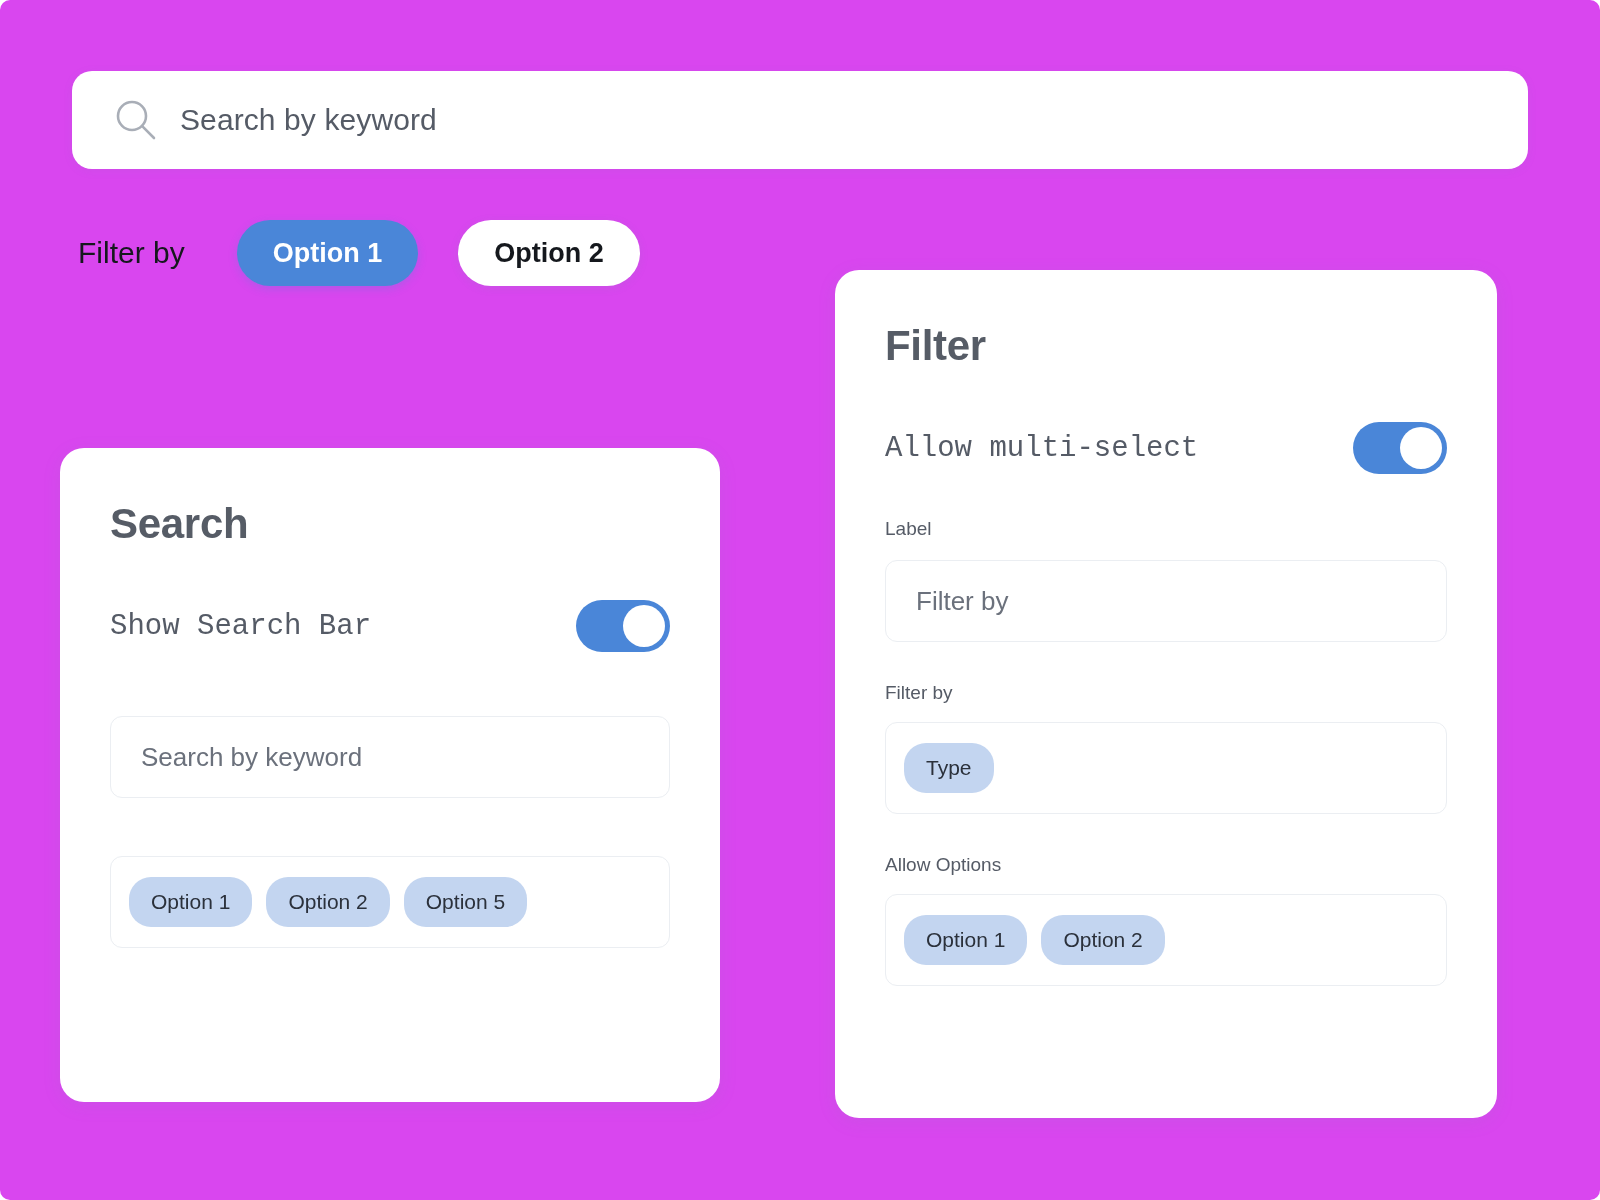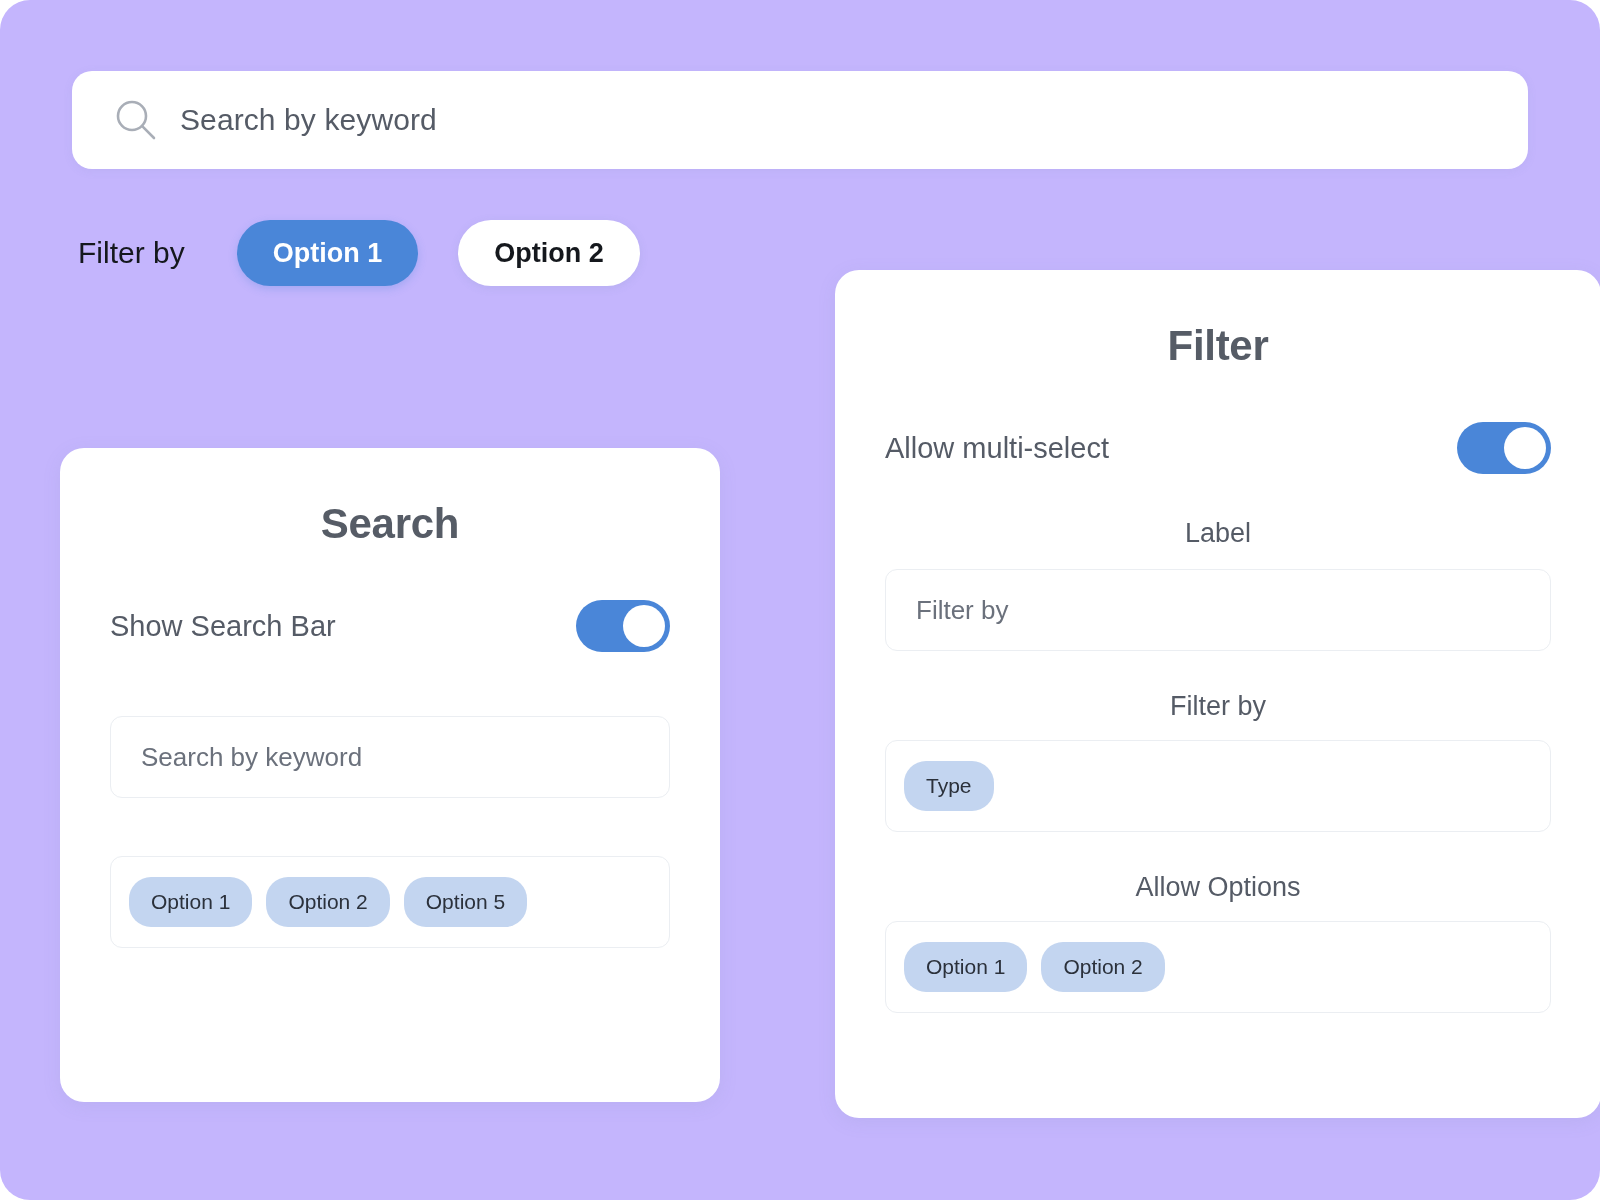--- a/index.html
+++ b/index.html
@@ -10,25 +10,24 @@
   body {
     width: 1600px;
     height: 1200px;
     font-family: "Liberation Sans", sans-serif;
     overflow: hidden;
   }
   .page {
     position: relative;
     width: 1600px;
     height: 1200px;
-    background: #c4b5fd;
-    border-radius: 30px;
+    background: #d946ef;
+    border-radius: 10px;
     overflow: hidden;
     box-sizing: border-box;
-    text-align: center;
   }
 
   
   .searchbar {
     position: absolute;
     left: 72px;
     top: 71px;
     width: 1456px;
     height: 98px;
     background: #ffffff;
@@ -101,41 +100,42 @@
   .card-search {
     left: 60px;
     top: 448px;
     width: 660px;
     height: 654px;
     padding: 52px 50px 0 50px;
   }
   .card-filter {
     left: 835px;
     top: 270px;
-    width: 766px;
+    width: 662px;
     height: 848px;
     padding: 52px 50px 0 50px;
   }
   .card-title {
     font-size: 42px;
     font-weight: bold;
     color: #565c66;
     margin: 0 0 0 0;
     letter-spacing: -0.3px;
   }
 
   
   .toggle-row {
     display: flex;
     align-items: center;
     justify-content: space-between;
   }
   .toggle-row-label {
     font-size: 29px;
     color: #555b66;
+    font-family: Liberation Mono, monospace;
   }
   .toggle {
     width: 94px;
     height: 52px;
     border-radius: 26px;
     background: #4a86d8;
     position: relative;
     flex: 0 0 94px;
     cursor: pointer;
   }
@@ -144,21 +144,21 @@
     top: 5px;
     right: 5px;
     width: 42px;
     height: 42px;
     border-radius: 50%;
     background: #ffffff;
   }
 
   
   .field-label {
-    font-size: 27px;
+    font-size: 19px;
     color: #555b66;
   }
   .field-box {
     border: 1px solid #ebeef2;
     border-radius: 12px;
     background: #ffffff;
     box-sizing: border-box;
     display: flex;
     align-items: center;
   }

